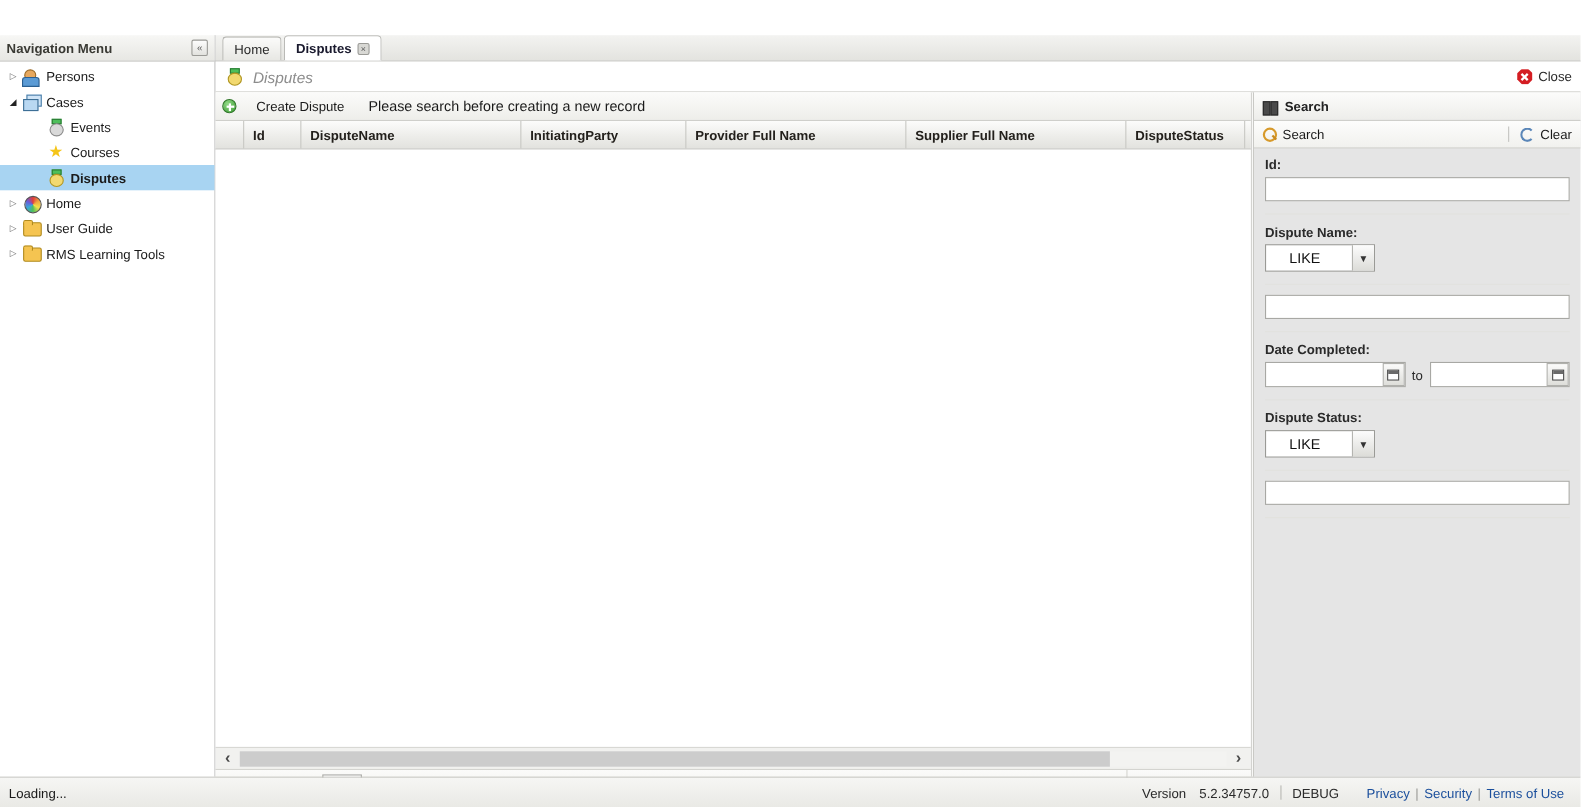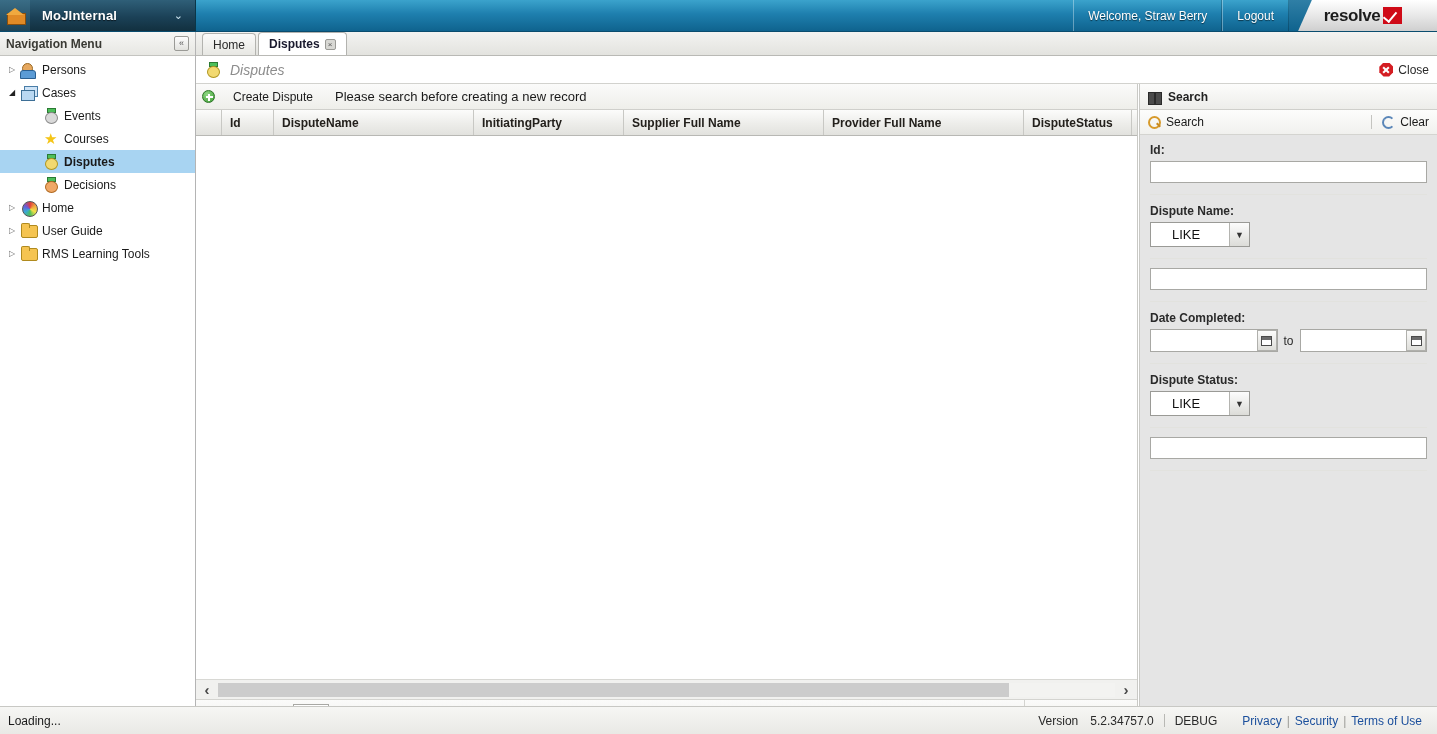--- a/index.html
+++ b/index.html
@@ -391,37 +391,20 @@
   .fr-item { padding: 0 6px; }
   .fr-pipe { color: #9a9a96; }
   .fr-link { color: #1b4f9c; cursor: pointer; padding: 0 5px; }
   .fr-bar { width: 1px; height: 13px; background: #b8b8b4; margin: 0 4px; }
 </style>
 </head>
 <body>
 
 <div id="app">
 
-  <div class="topbar">
-    <div class="topbar-left">
-      <div class="home-icon-box">
-          <div class="home-glyph"></div>
-        </div>
-      <div class="app-title">MoJInternal</div>
-      <div class="app-caret">⌄</div>
-    </div>
-    <div class="topbar-right">
-      <div class="welcome-cell">Welcome, Straw Berry</div>
-      <div class="logout-cell">Logout</div>
-      <div class="logo-cell">
-        <span class="logo-text">resolve</span>
-        <span class="logo-check"></span>
-      </div>
-    </div>
-  </div>
 
   <div class="nav-panel">
     <div class="nav-header">
       <div class="nav-header-title">Navigation Menu</div>
       <div class="nav-collapse-btn">«</div>
     </div>
     <div class="tree" id="nav-tree">
         <div class="tree-node">
           <span class="twisty">▷</span>
           <span class="tree-ico"><span class="ic-persons"></span></span>
@@ -451,30 +434,20 @@
         </div>
         <div class="tree-node lvl2 selected">
           <span class="twisty"></span>
           <span class="tree-ico">
             <span class="ic-cyl yellow">
               <span class="cap"></span>
               <span class="body"></span>
             </span>
           </span>
           <span class="tree-label">Disputes</span>
-        </div>
-        <div class="tree-node lvl2">
-          <span class="twisty"></span>
-          <span class="tree-ico">
-            <span class="ic-cyl orange">
-              <span class="cap"></span>
-              <span class="body"></span>
-            </span>
-          </span>
-          <span class="tree-label">Decisions</span>
         </div>
         <div class="tree-node">
           <span class="twisty">▷</span>
           <span class="tree-ico"><span class="ic-globe"></span></span>
           <span class="tree-label">Home</span>
         </div>
         <div class="tree-node">
           <span class="twisty">▷</span>
           <span class="tree-ico"><span class="ic-folder"></span></span>
           <span class="tree-label">User Guide</span>
@@ -527,24 +500,24 @@
         <div class="gh-cell" style="width: 52px; flex: 0 0 52px;">
           <span>Id</span>
         </div>
         <div class="gh-cell" style="width: 200px; flex: 0 0 200px;">
           <span>DisputeName</span>
         </div>
         <div class="gh-cell" style="width: 150px; flex: 0 0 150px;">
           <span>InitiatingParty</span>
         </div>
         <div class="gh-cell" style="width: 200px; flex: 0 0 200px;">
+          <span>Provider Full Name</span>
+        </div>
+        <div class="gh-cell" style="width: 200px; flex: 0 0 200px;">
           <span>Supplier Full Name</span>
-        </div>
-        <div class="gh-cell" style="width: 200px; flex: 0 0 200px;">
-          <span>Provider Full Name</span>
         </div>
         <div class="gh-cell" style="width: 108px; flex: 0 0 108px;">
           <span>DisputeStatus</span>
         </div>
         <div class="gh-cell" style="width: 28px; flex: 0 0 28px;">
           <span>D</span>
         </div>
       </div>
     <div class="grid-body"></div>
 

